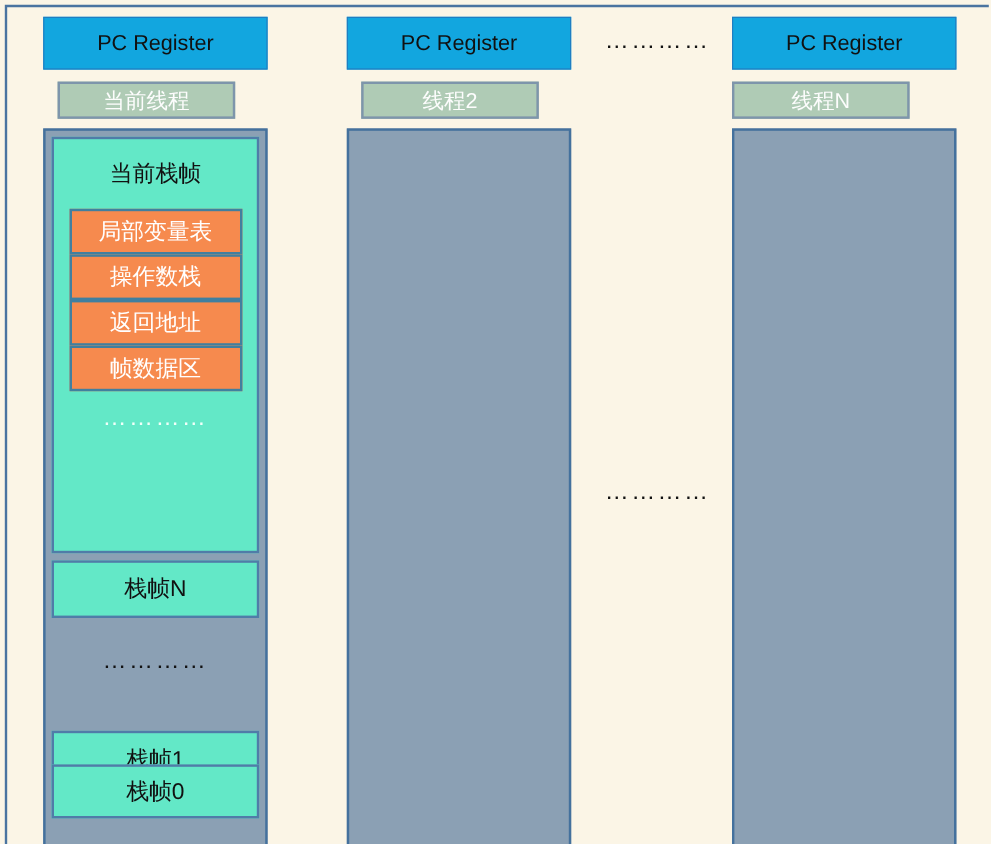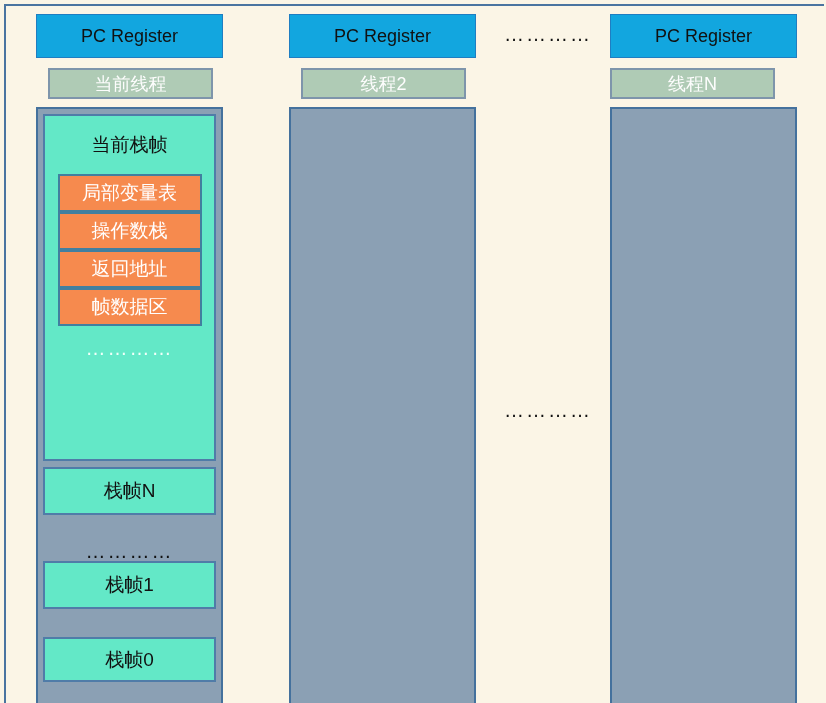--- a/index.html
+++ b/index.html
@@ -16,21 +16,21 @@
   .pc-box {
     position:absolute;
     width:187px; height:44px;
     background:#12A6DF;
     border:1px solid #1F7EC2;
     display:flex; align-items:center; justify-content:center;
     font-size:18px; color:#111;
   }
   .thread-box {
     position:absolute;
-    width:165px; height:31px;
+    width:148px; height:31px;
     background:#AFCBB5;
     border:2px solid #7E95AB;
     display:flex; align-items:center; justify-content:center;
     font-size:18px; color:#FDFDFD;
   }
   .stack-panel {
     position:absolute;
     width:187px; height:633px;
     background:#8BA0B4;
     border:2px solid #44719D;
@@ -69,21 +69,21 @@
     position:absolute;
     left:5px;
     width:173px; height:48px;
     background:#63E8C7;
     border:2px solid #507CA8;
     display:flex; align-items:center; justify-content:center;
     font-size:19px; color:#111;
   }
   .frame-n { top:358px; }
   .stack-ellipsis { position:absolute; left:5px; top:430px; width:173px; }
-  .frame-1 { top:452px; }
+  .frame-1 { top:500px; }
   .frame-0 { top:528px; height:45px; }
   .col-ellipsis-top    { position:absolute; left:496px; top:16px;  width:86px; }
   .col-ellipsis-middle { position:absolute; left:496px; top:392px; width:86px; }
 </style>
 </head>
 <body>
 
 <div class="canvas">
 
   <div class="pc-box" style="left:30px; top:8px;">PC Register</div>

